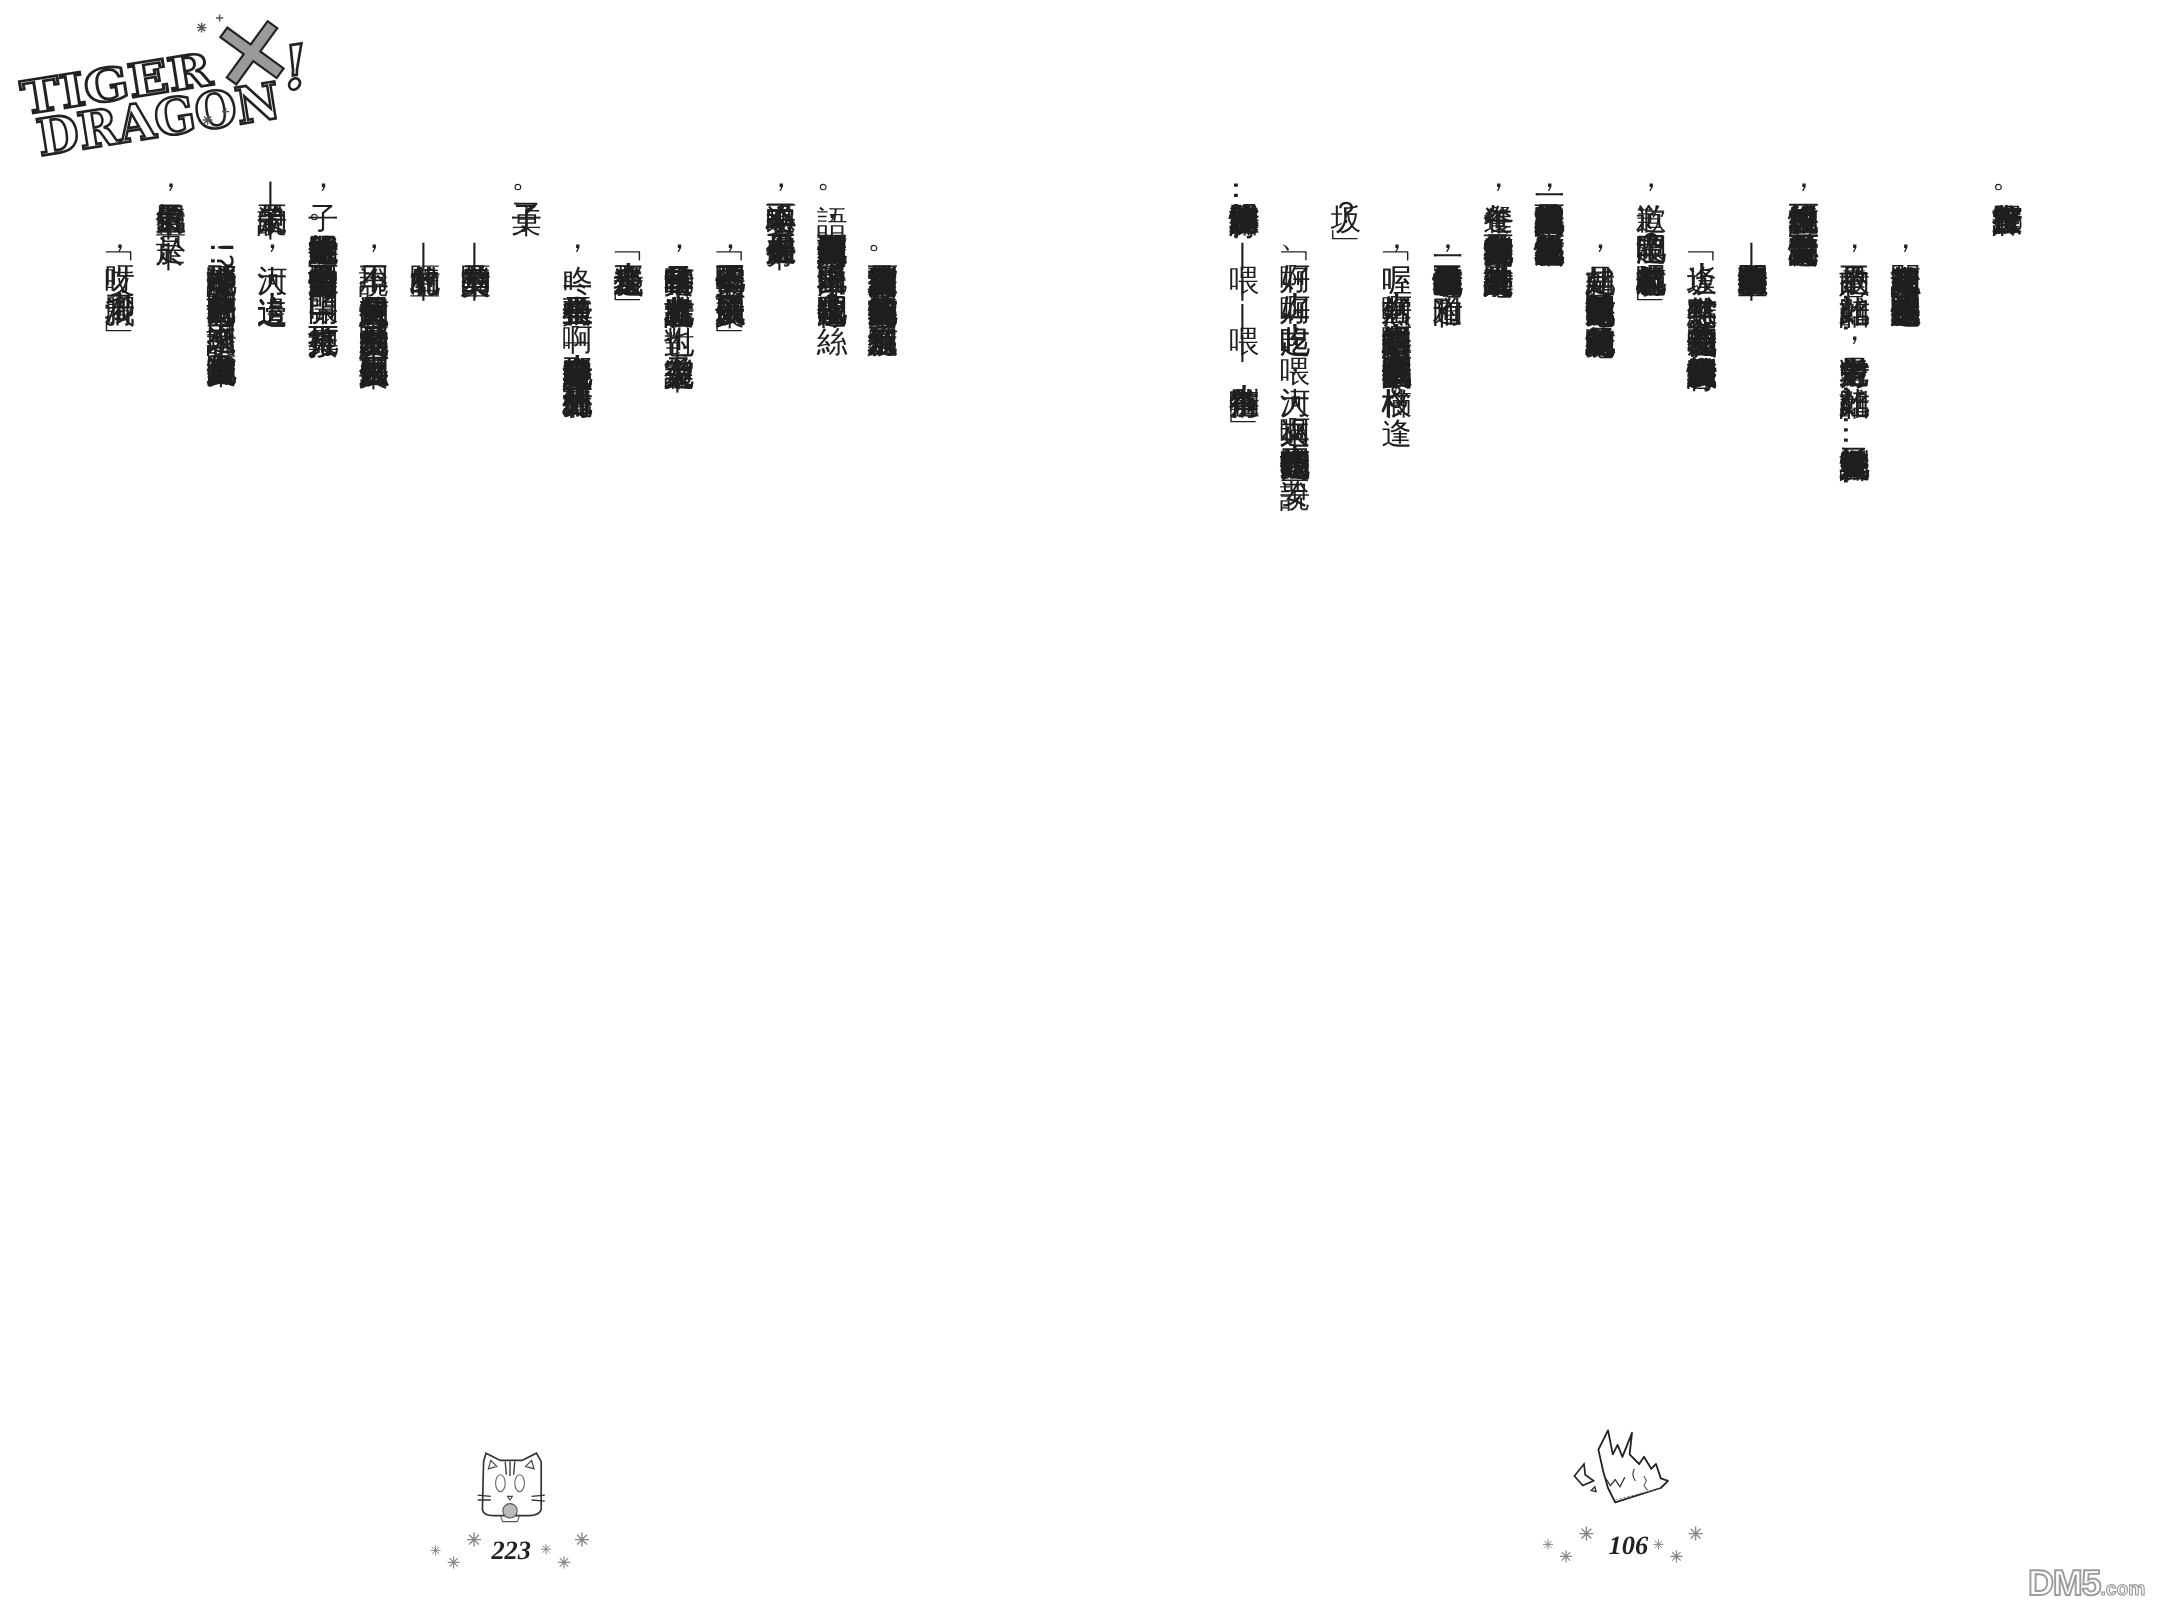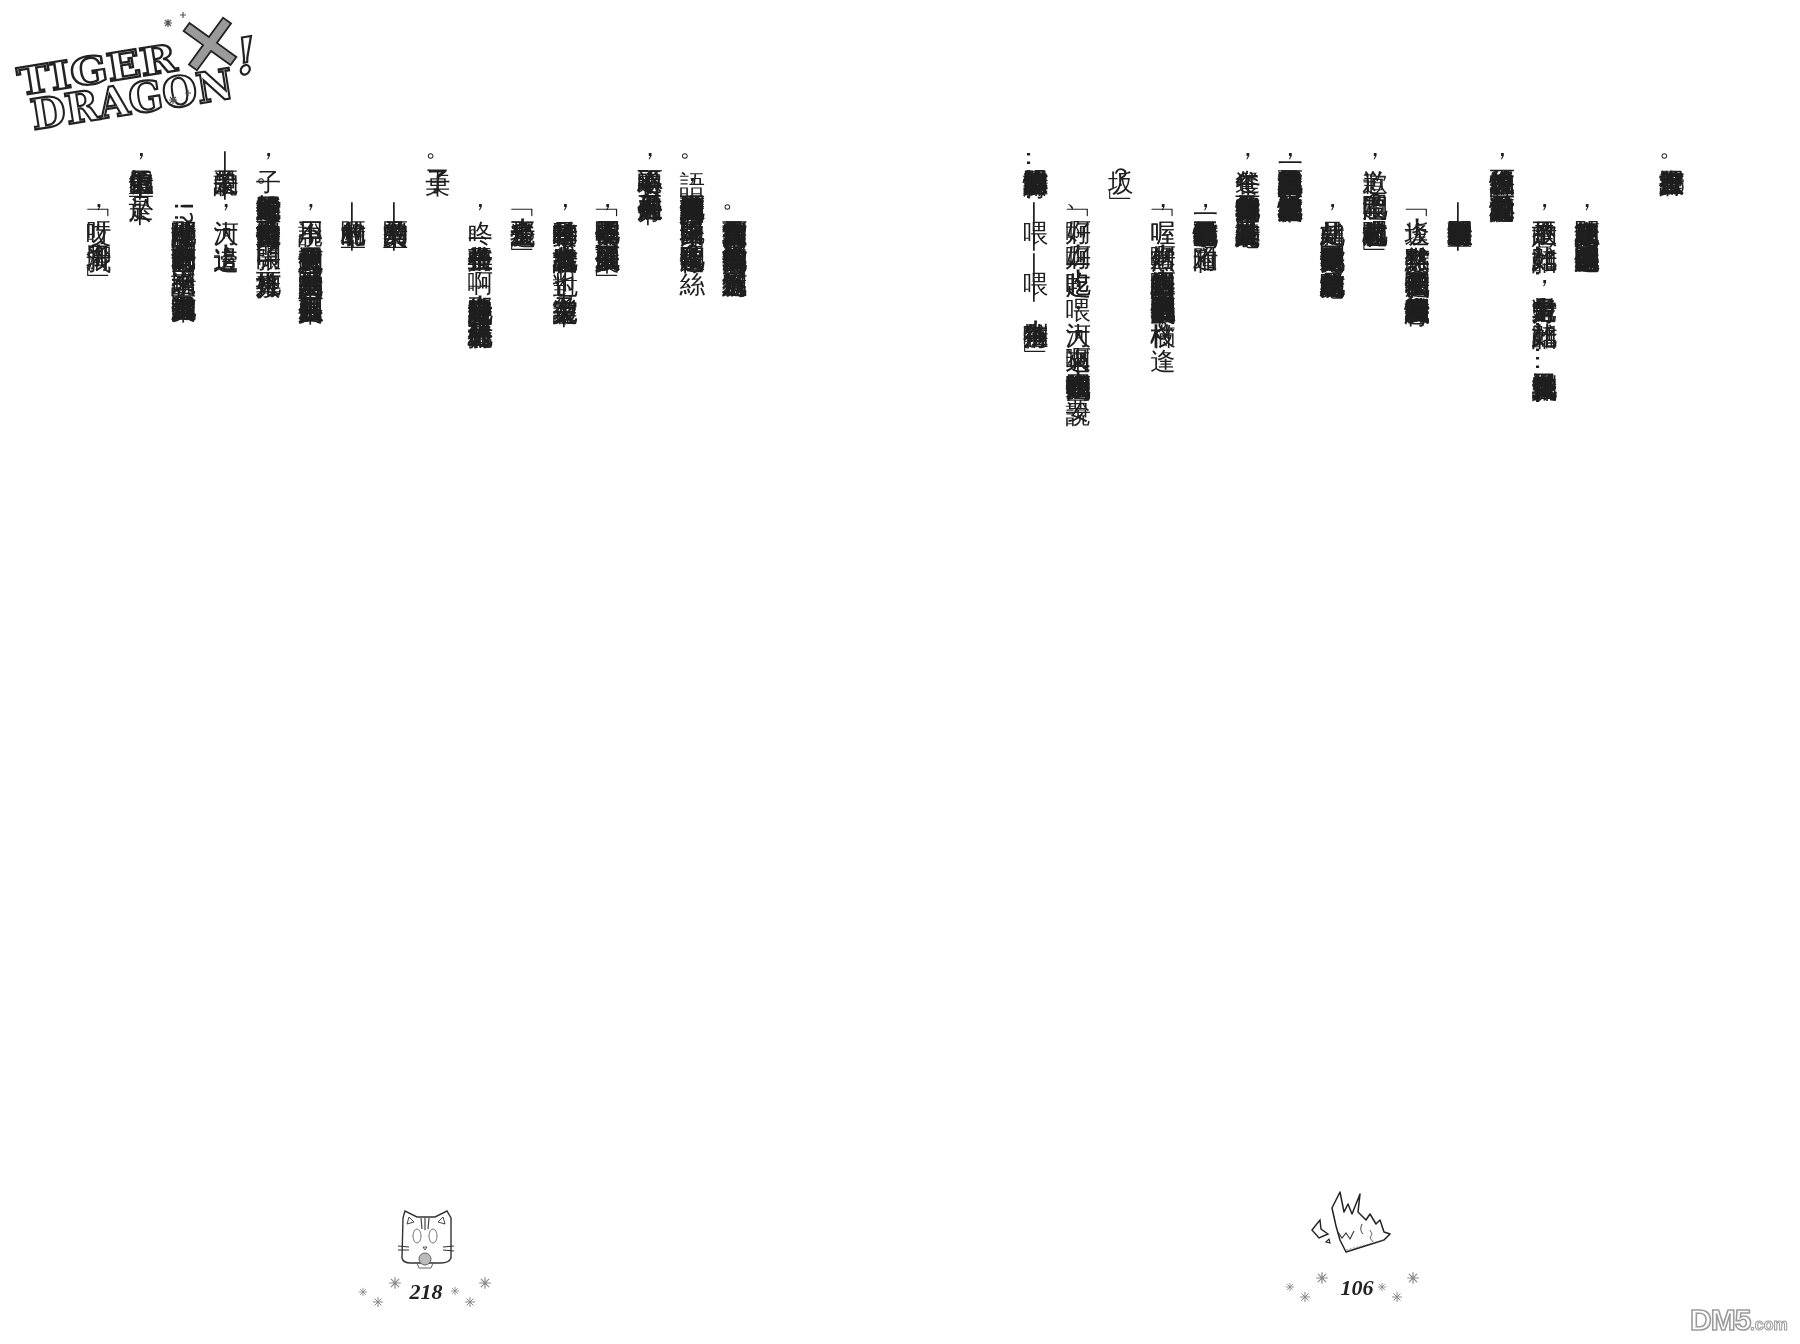--- a/index.html
+++ b/index.html
@@ -96,21 +96,21 @@
     <path d="M10,16 L12,9 L17,14 Z M48,16 L46,9 L41,14 Z" fill="none" stroke="#444" stroke-width="1"></path>
     <path d="M24,10 L25,21 M28,10 L28,22 M32,10 L31,21" stroke="#444" stroke-width="1.2"></path>
     <ellipse cx="20" cy="28" rx="4" ry="7" fill="none" stroke="#666" stroke-width="0.9"></ellipse>
     <ellipse cx="36" cy="28" rx="4" ry="7" fill="none" stroke="#666" stroke-width="0.9"></ellipse>
     <path d="M26,39 L28,42 L30,39 Z" fill="none" stroke="#444" stroke-width="0.9"></path>
     <path d="M1,38 L12,39 M1,42 L12,42 M46,39 L57,38 M46,42 L57,43" stroke="#333" stroke-width="1.1"></path>
     <circle cx="28" cy="51" r="6" fill="#bbb" stroke="#555" stroke-width="0.9"></circle>
     <path d="M20,55 L22,60 L34,60 L36,55" fill="none" stroke="#555" stroke-width="0.9"></path>
   </svg>
 
-  <div class="pnum" style="left:426px;top:1281px">218</div>
+  <div class="pnum" style="left:426px;top:1281px">223</div>
 
   <svg class="spark" style="left:358px;top:1287px" width="10" height="10" viewBox="-6 -6 12 12">
       <path d="M-5,0 L5,0 M0,-5 L0,5 M-3.5,-3.5 L3.5,3.5 M-3.5,3.5 L3.5,-3.5" stroke="#888" stroke-width="1"></path>
     </svg>
   <svg class="spark" style="left:372px;top:1296px" width="12" height="12" viewBox="-6 -6 12 12">
       <path d="M-5,0 L5,0 M0,-5 L0,5 M-3.5,-3.5 L3.5,3.5 M-3.5,3.5 L3.5,-3.5" stroke="#888" stroke-width="1"></path>
     </svg>
   <svg class="spark" style="left:388px;top:1276px" width="14" height="14" viewBox="-6 -6 12 12">
       <path d="M-5,0 L5,0 M0,-5 L0,5 M-3.5,-3.5 L3.5,3.5 M-3.5,3.5 L3.5,-3.5" stroke="#888" stroke-width="1"></path>
     </svg>

